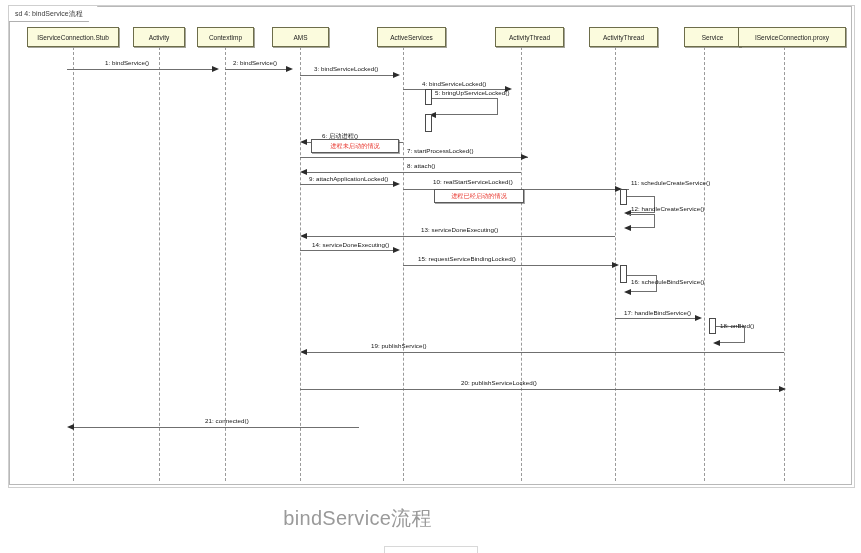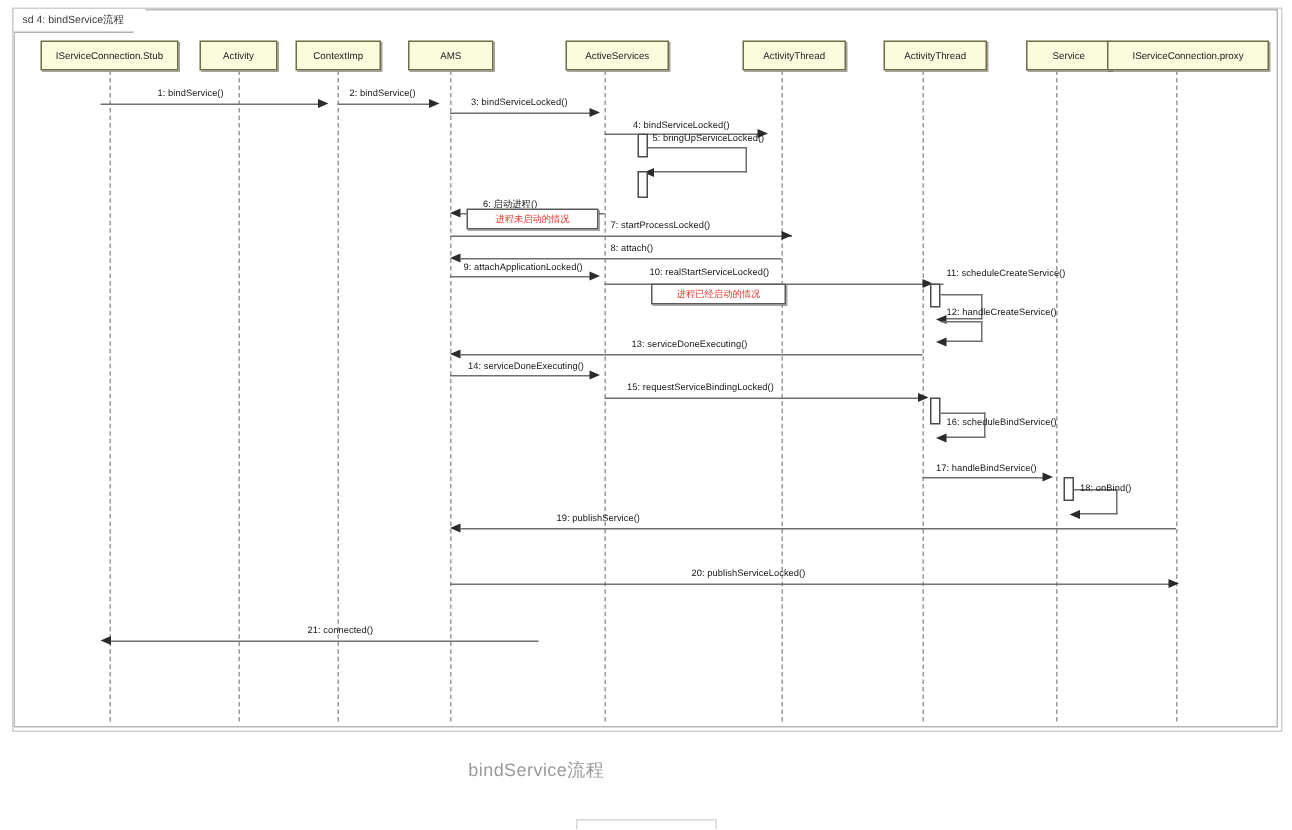--- a/index.html
+++ b/index.html
@@ -133,21 +133,21 @@
     white-space: nowrap;
   }
 
   
   #caption {
     position: absolute;
     left: 0;
     top: 505px;
     width: 715px;
     text-align: center;
-    font-size: 12px;
+    font-size: 20px;
     color: #9a9a9a;
     letter-spacing: 0.3px;
   }
   #bottom-stub {
     position: absolute;
     left: 384px;
     top: 546px;
     width: 94px;
     height: 7px;
     border: 1px solid #d8d8d8;

